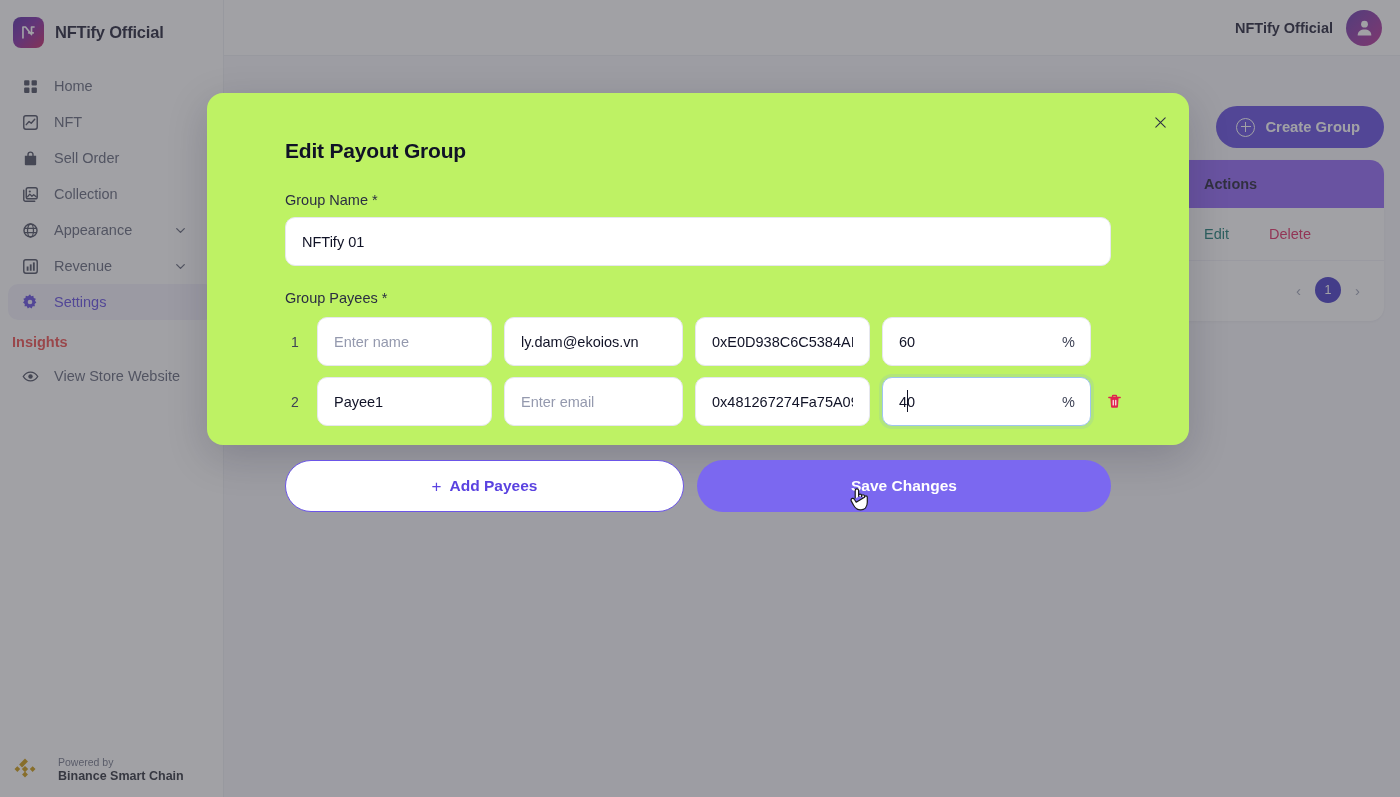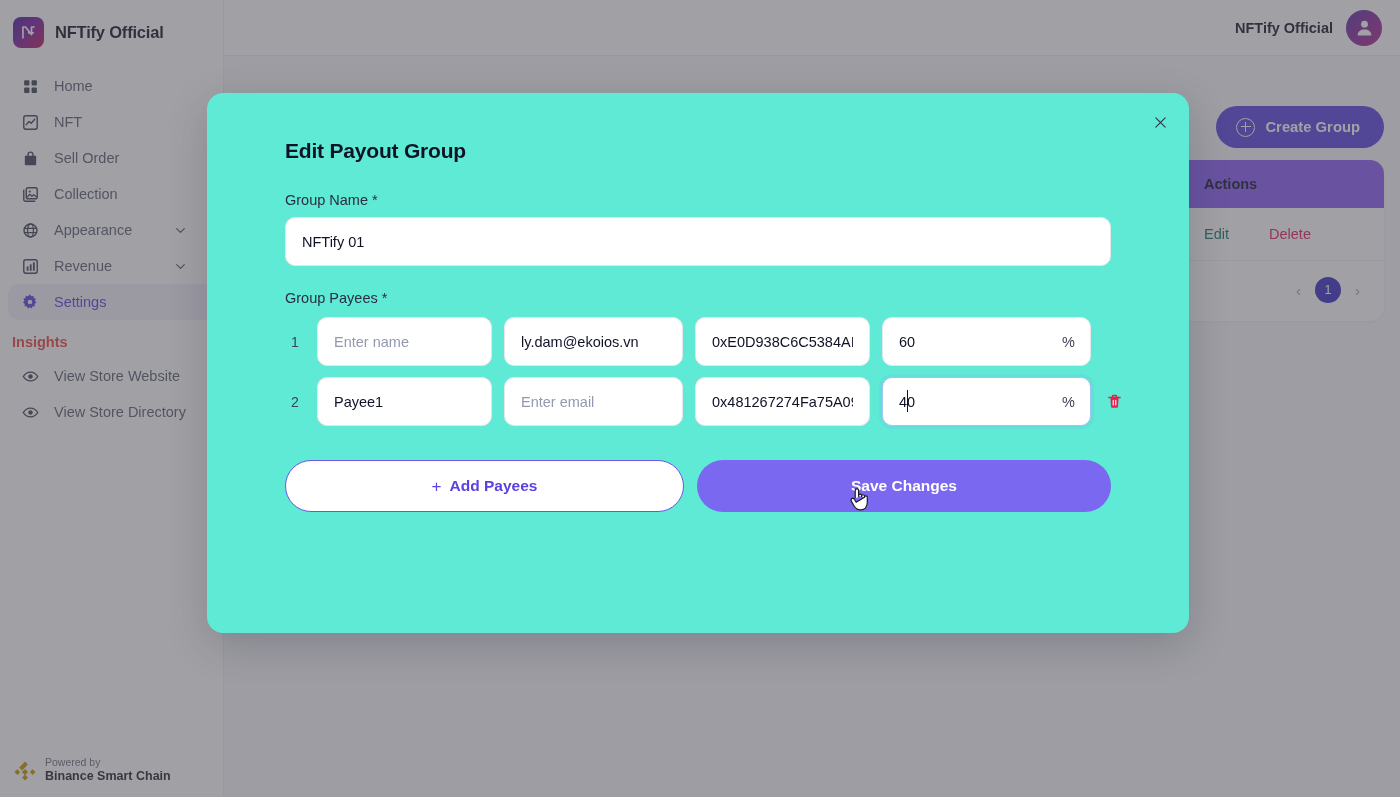--- a/index.html
+++ b/index.html
@@ -96,22 +96,22 @@
     font-weight: bold;
     color: #ef4444;
     padding: 14px 0 8px 12px;
   }
 
   .brand-footer {
     position: absolute;
     left: 12px;
     bottom: 12px;
     display: flex;
-    align-items: flex-end;
-    gap: 7px;
+    align-items: flex-start;
+    gap: 20px;
   }
   .bnb-mark { width: 26px; height: 26px; flex: 0 0 26px; }
   .bnb-text-small { font-size: 10.5px; color: #6b7083; line-height: 1.25; }
   .bnb-text-big { font-size: 12.5px; color: #21242f; font-weight: bold; line-height: 1.25; }
 
   
   .main {
     flex: 1 1 auto;
     height: 797px;
     background: #f7f7fb;
@@ -230,22 +230,22 @@
     background: rgba(74,74,82,0.52);
     z-index: 5;
   }
 
   
   #modal {
     position: absolute;
     left: 207px;
     top: 93px;
     width: 982px;
-    height: 540px;
-    background: #5eead4;
+    height: 352px;
+    background: #bef264;
     border-radius: 16px;
     box-shadow: 0 12px 40px rgba(16,18,40,0.18);
     z-index: 10;
     padding: 0 78px;
   }
 
   .modal-close {
     position: absolute;
     top: 16px;
     right: 16px;
@@ -498,29 +498,20 @@
         <div class="nav-item">
           <span class="ico">
             <svg width="17" height="17" viewBox="0 0 24 24" aria-hidden="true">
               <path d="M1.8 12s3.8-6.2 10.2-6.2S22.2 12 22.2 12 18.4 18.2 12 18.2 1.8 12 1.8 12z" fill="none" stroke="currentColor" stroke-width="1.9"></path>
               <circle cx="12" cy="12" r="3.1" fill="currentColor"></circle>
             </svg>
           </span>
           <span class="lbl">View Store Website</span>
         </div>
 
-        <div class="nav-item">
-          <span class="ico">
-            <svg width="17" height="17" viewBox="0 0 24 24" aria-hidden="true">
-              <path d="M1.8 12s3.8-6.2 10.2-6.2S22.2 12 22.2 12 18.4 18.2 12 18.2 1.8 12 1.8 12z" fill="none" stroke="currentColor" stroke-width="1.9"></path>
-              <circle cx="12" cy="12" r="3.1" fill="currentColor"></circle>
-            </svg>
-          </span>
-          <span class="lbl">View Store Directory</span>
-        </div>
       </nav>
 
       <div class="brand-footer">
         <span class="bnb-mark">
           <svg width="26" height="26" viewBox="0 0 32 32" aria-hidden="true" fill="#c99400">
             <path d="M16 3.2l3.6 3.6L12.4 14 8.8 10.4z"></path>
             <path d="M21.6 8.8L25.2 12.4 12.4 25.2 8.8 21.6z" opacity="0"></path>
             <path d="M6.6 12.6l3.5 3.5-3.5 3.5L3.1 16.1z"></path>
             <path d="M25.4 12.6l3.5 3.5-3.5 3.5-3.5-3.5z"></path>
             <path d="M16 28.8l-3.6-3.6 7.2-7.2 3.6 3.6z" opacity="0"></path>

